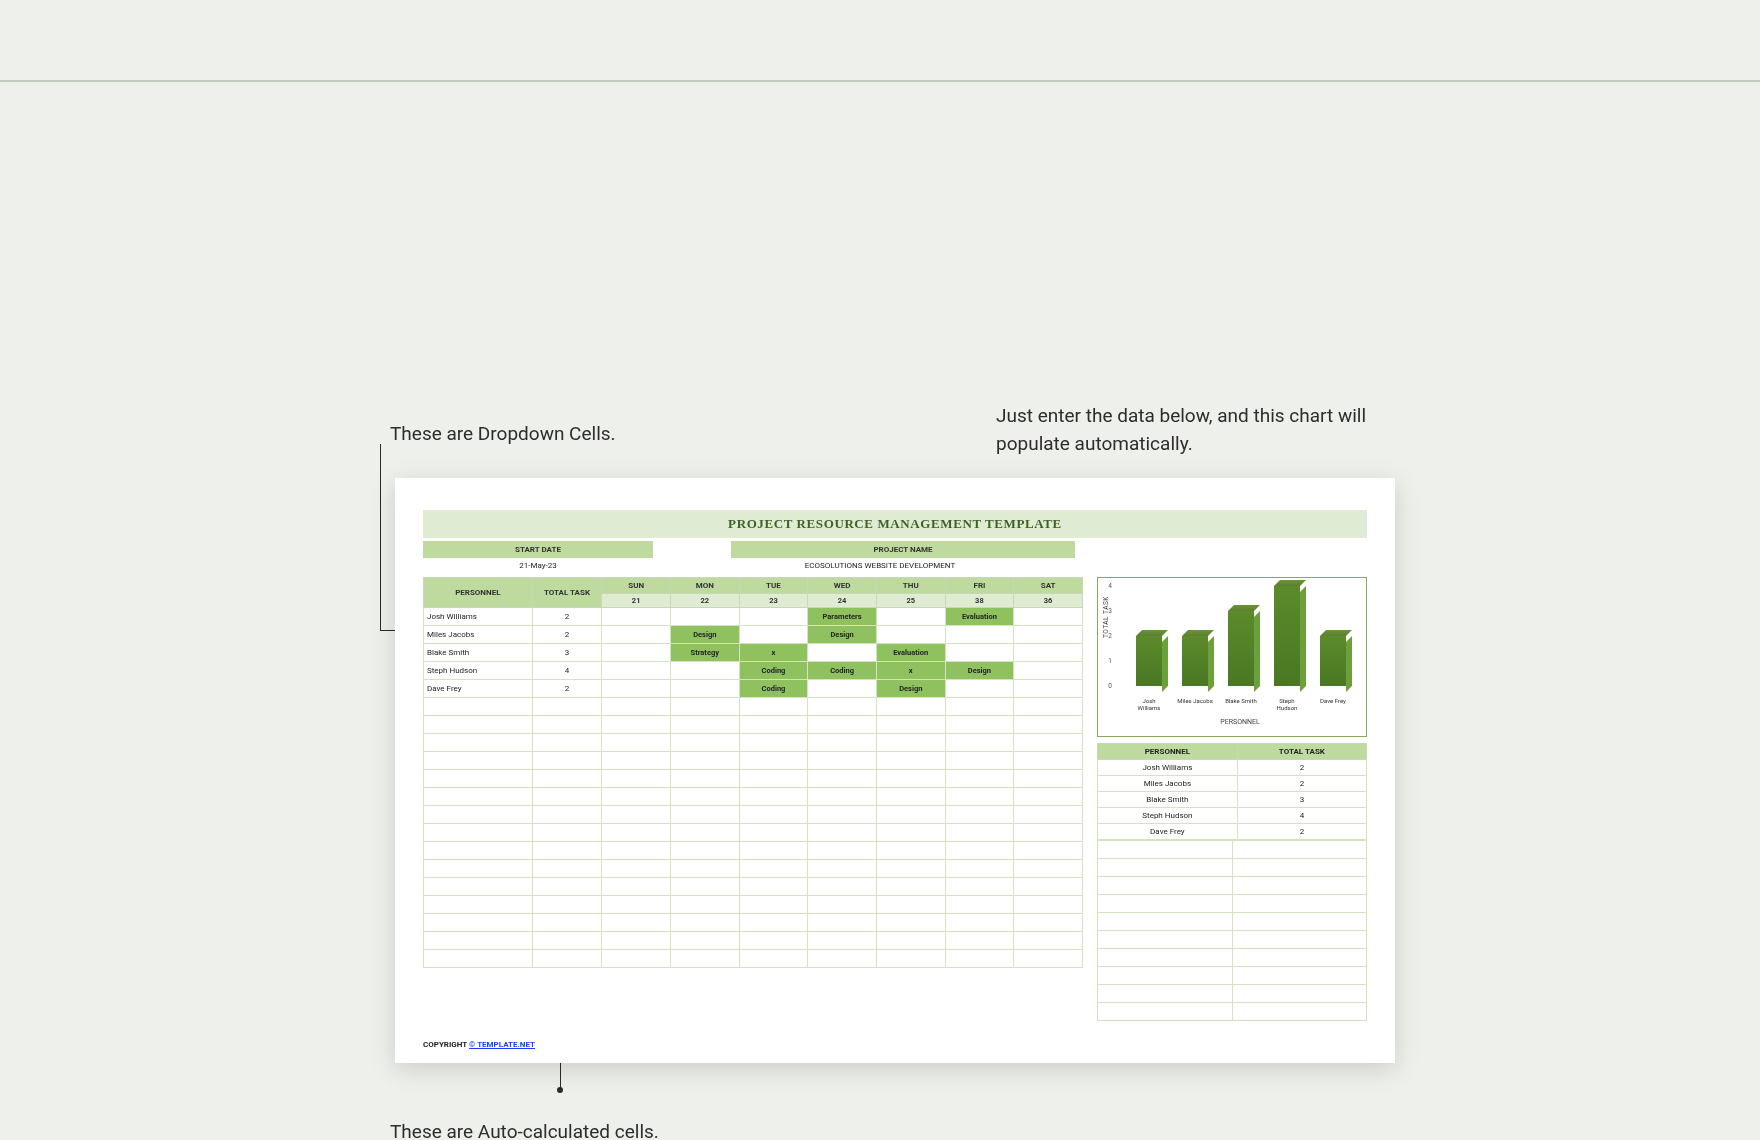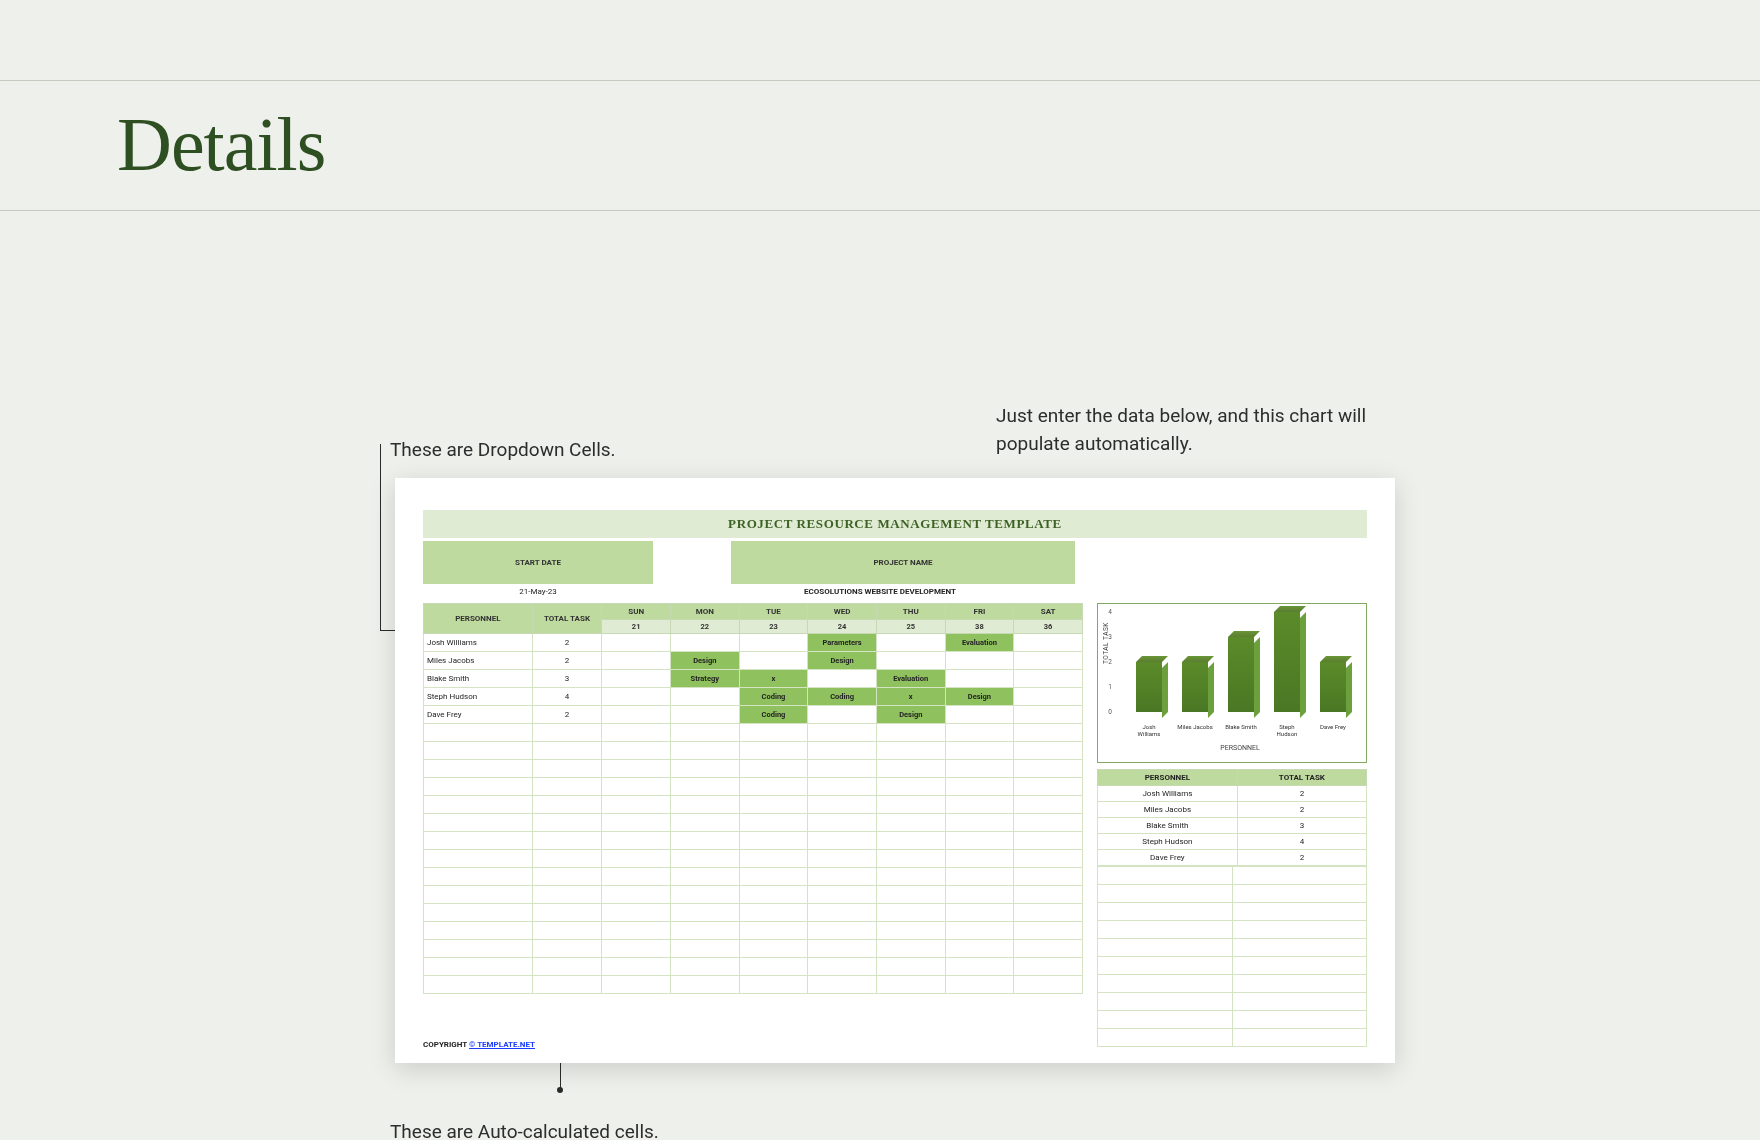--- a/index.html
+++ b/index.html
@@ -22,21 +22,21 @@
     color: #2e4f22;
     margin: 20px 0 22px 117px;
     letter-spacing: -1px;
   }
   .anno {
     position: absolute;
     font-size: 19px;
     color: #2d2d2d;
     line-height: 1.45;
   }
-  .anno-left { top: 356px; left: 390px; }
+  .anno-left { top: 340px; left: 390px; }
   .anno-right { top: 322px; left: 996px; width: 440px; }
   .anno-bottom { top: 1038px; left: 390px; }
 
   
   .arrow-line { position: absolute; background: #2b2b2b; }
   .arrow-head { position: absolute; width: 0; height: 0; }
   .arrow-head.right { border-top: 5px solid transparent; border-bottom: 5px solid transparent; border-left: 8px solid #2b2b2b; }
   .arrow-head.up { border-left: 5px solid transparent; border-right: 5px solid transparent; border-bottom: 8px solid #2b2b2b; }
   .dot { position: absolute; width: 6px; height: 6px; border-radius: 50%; background: #2b2b2b; }
 
@@ -64,21 +64,21 @@
     color: #3e6225;
     letter-spacing: 0.6px;
     font-weight: bold;
   }
   .head-row { display:flex; margin-top:3px; gap:2px; }
   .head-cell {
     background:#bfda9f;
     font-size:8px;
     font-weight:bold;
     color:#333;
-    padding:17px 0;
+    padding:4px 0;
     text-align:center;
   }
   .sub-row { display:flex; gap:2px; }
   .sub-cell { font-size:8px; text-align:center; padding:3px 0; }
 
   
   .grid { display:flex; margin-top:4px; }
   .left-grid { width:660px; }
   .right-gap { width:14px; }
   .chart-area { width:270px; }
@@ -132,21 +132,20 @@
   table.sum td { border:1px solid #d4e4c3; padding:3px 2px; text-align:center; }
 
   .copyright { position:absolute; left:28px; bottom:14px; font-size:8px; font-weight:bold; }
   .copyright a { color:#1a3cff; }
 </style>
 </head>
 <body>
 
 <div class="page">
   <div class="border-top"></div>
-  <div class="title">Details</div>
   <div class="border-mid"></div>
 
   <div class="anno anno-left">These are Dropdown Cells.</div>
   <div class="anno anno-right">Just enter the data below, and this chart will populate automatically.</div>
   <div class="anno anno-bottom">These are Auto-calculated cells.</div>
 
   <div class="arrow-line" style="top:364px; left:380px; width:1px; height:187px;"></div>
   <div class="arrow-line" style="top:550px; left:380px; width:30px; height:1px;"></div>
   <div class="arrow-head right" style="top:545.5px; left:408px;"></div>
 
@@ -159,21 +158,21 @@
       <div class="title-bar">PROJECT RESOURCE MANAGEMENT TEMPLATE</div>
 
       <div class="head-row">
         <div class="head-cell" style="width:230px;">START DATE</div>
         <div style="width:74px;"></div>
         <div class="head-cell" style="width:344px;">PROJECT NAME</div>
       </div>
       <div class="sub-row">
         <div class="sub-cell" style="width:230px;">21-May-23</div>
         <div style="width:74px;"></div>
-        <div class="sub-cell" style="width:298px;font-weight:bold;">ECOSOLUTIONS WEBSITE DEVELOPMENT</div>
+        <div class="sub-cell" style="width:298px;">ECOSOLUTIONS WEBSITE DEVELOPMENT</div>
       </div>
 
       <div class="grid">
         <div class="left-grid">
           <table class="sg" id="main-table">
             <colgroup>
               <col class="col-p">
                 <col class="col-tt">
               <col class="col-d">
                 <col class="col-d">

